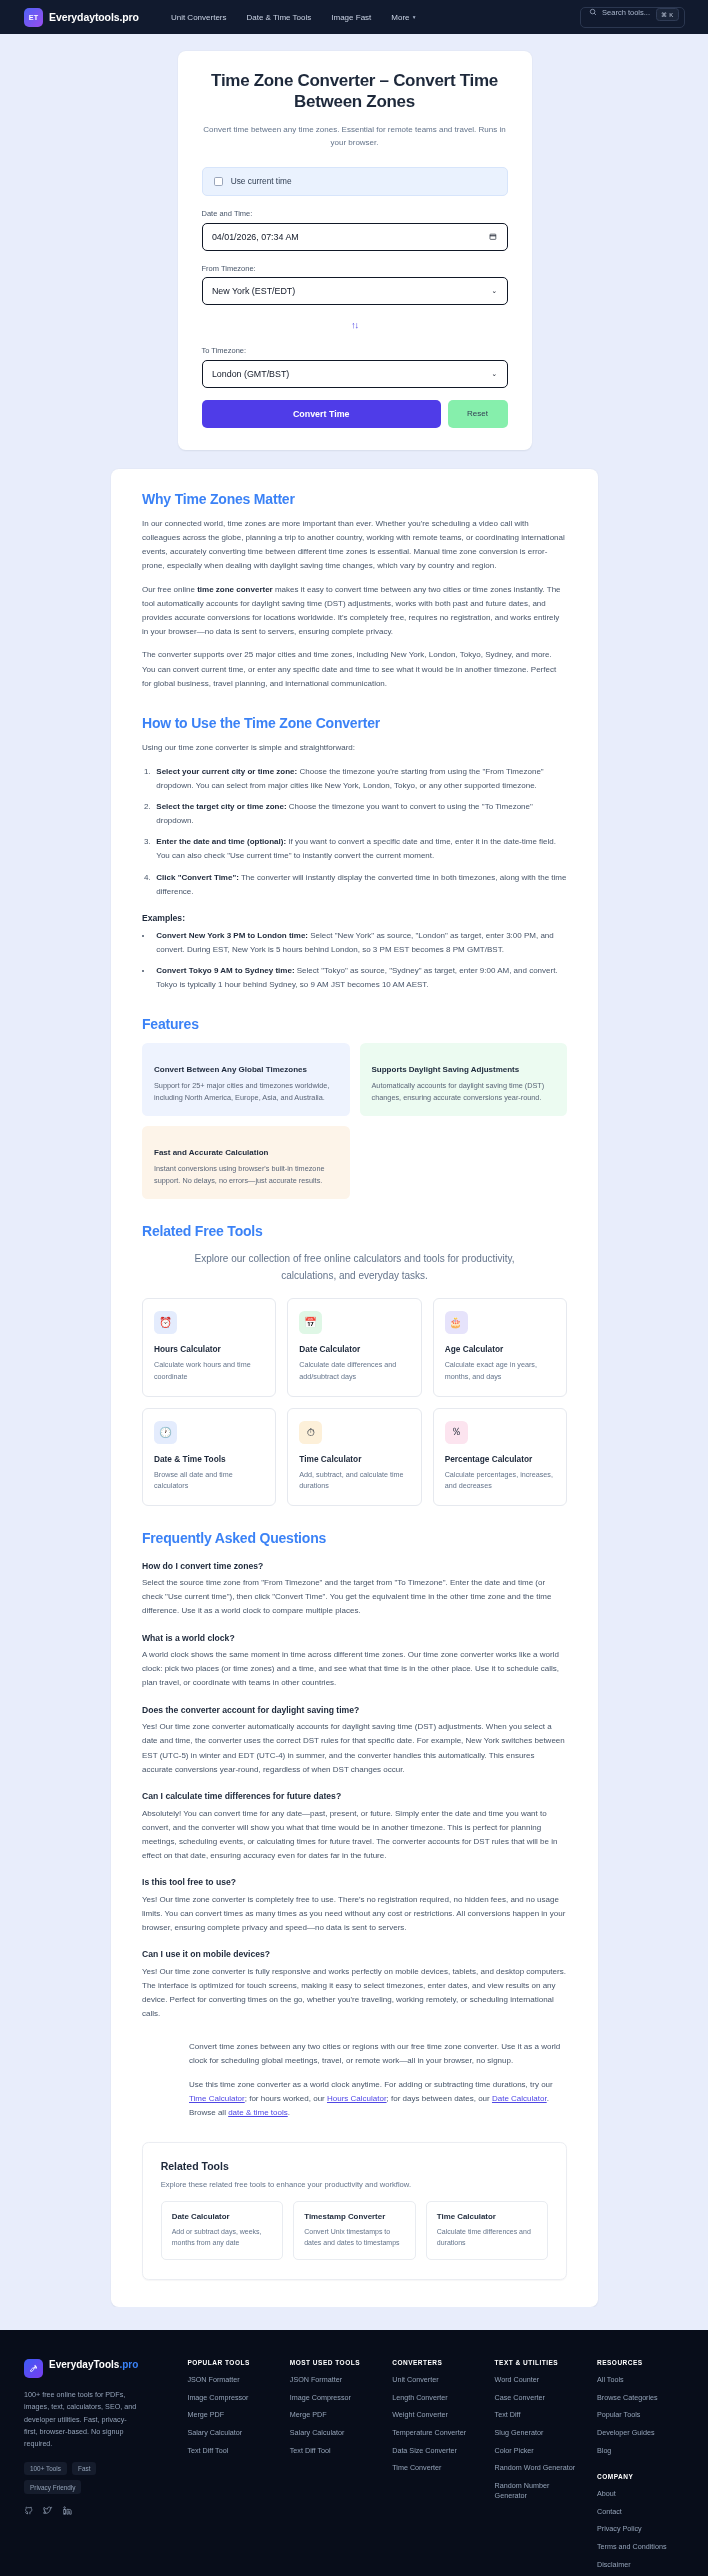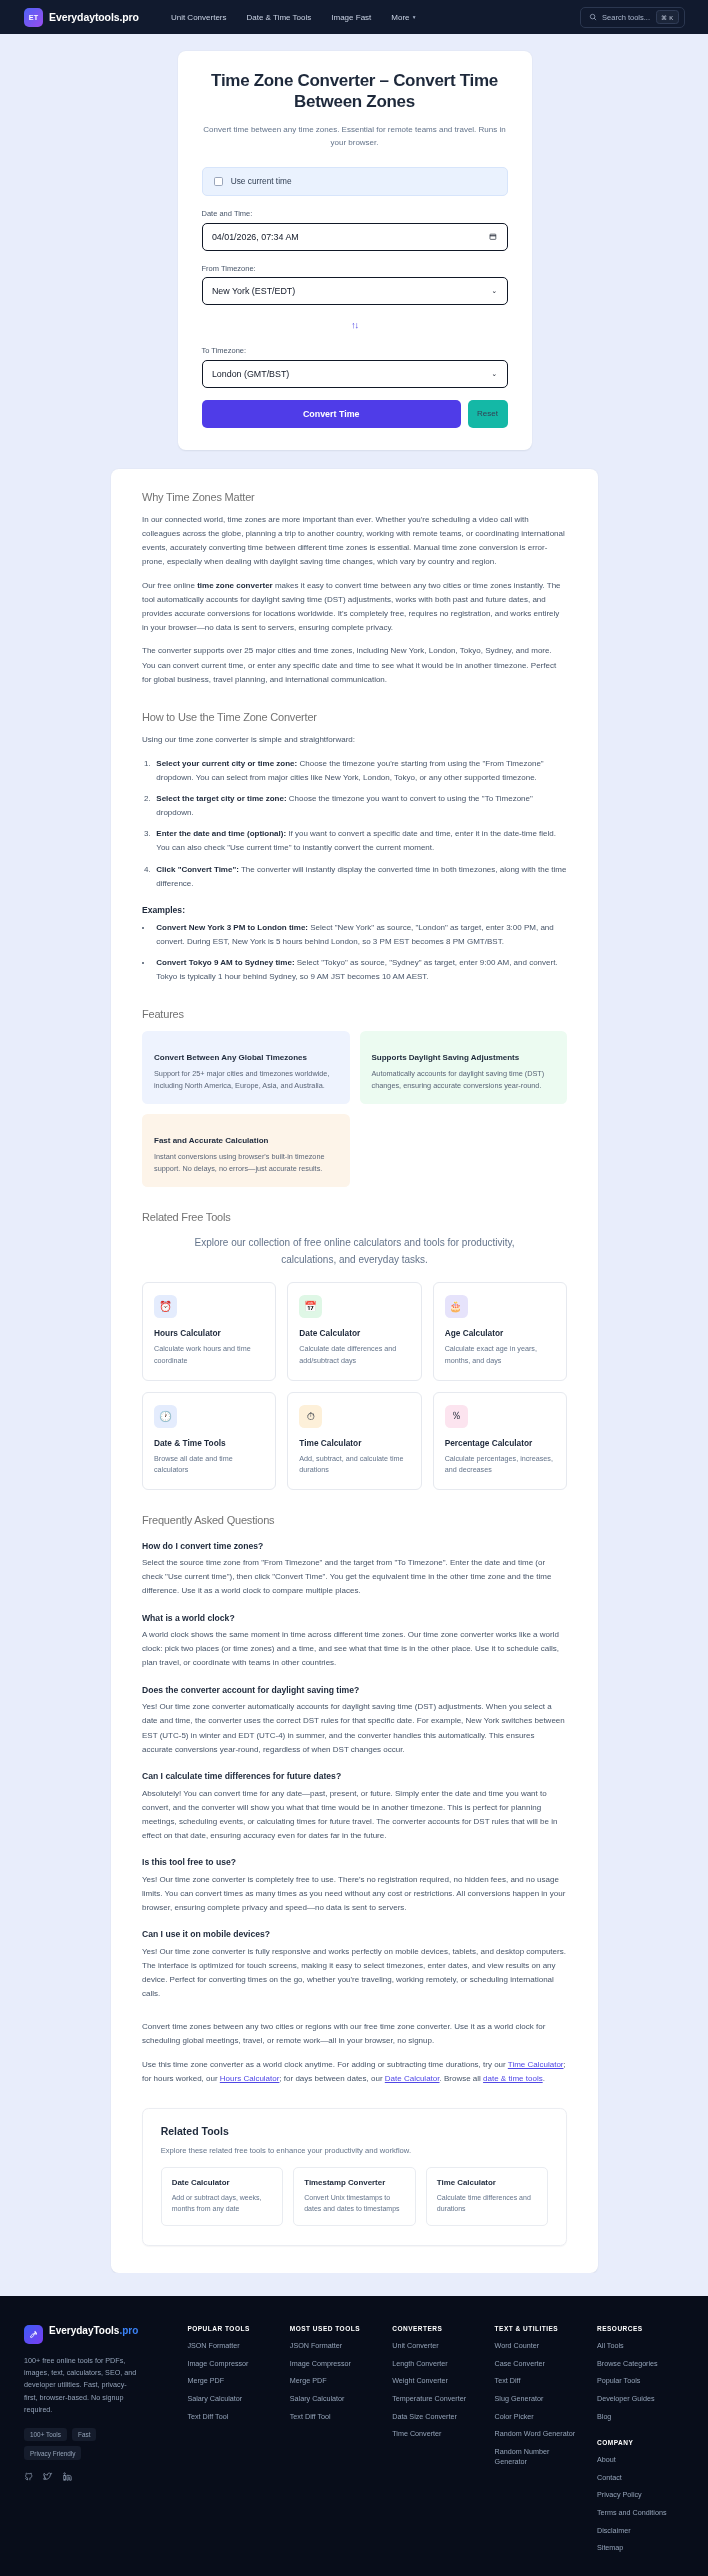--- a/index.html
+++ b/index.html
@@ -30,21 +30,21 @@
   }
   .brand-name { color: #fff; font-size: 10.5px; font-weight: bold; letter-spacing: -0.1px; }
   .nav-links { display: flex; align-items: center; gap: 20px; margin-left: 32px; }
   .nav-link {
     color: #c9d2e3; font-size: 8px; cursor: pointer;
     display: flex; align-items: center; gap: 3.3px;
   }
   .nav-caret { font-size: 5.5px; color: #aab6cc; }
   .nav-spacer { flex: 1; }
   .search-box {
-    display: flex; align-items: center; gap: 5.5px;
+    display: flex; align-items: flex-start; gap: 5.5px;
     border: 0.6px solid #2b3750; border-radius: 5px;
     height: 21px; padding: 0 5px 0 7.8px; min-width: 105px;
   }
   .search-icon { width: 7.8px; height: 7.8px; flex: none; }
   .search-ph { color: #aab6cc; font-size: 7.5px; flex: 1; }
   .kbd {
     background: #1b2539; border: 0.6px solid #303c56; border-radius: 3.3px;
     color: #c9d2e3; font-size: 6px; padding: 2.2px 4.4px; letter-spacing: 0.3px;
   }
 
@@ -88,33 +88,33 @@
     color: #4f46e5; font-size: 9.4px; cursor: pointer; letter-spacing: -1.1px;
   }
   .sel-caret { color: #111827; font-size: 6.6px; }
   .actions { display: flex; gap: 6.6px; margin-top: 12px; }
   .btn-primary {
     flex: 1; height: 28px; border: none; border-radius: 5px;
     background: #4f3ce8; color: #fff; font-size: 8.9px; font-weight: bold;
     font-family: inherit; cursor: pointer;
   }
   .btn-reset {
-    width: 40px; height: 28px; border: none; border-radius: 5px;
-    background: #14b8a6; color: #334155; font-size: 8px;
+    width: 60px; height: 28px; border: none; border-radius: 5px;
+    background: #86efac; color: #334155; font-size: 8px;
     font-family: inherit; cursor: pointer;
   }
 
   
   .content-panel {
     width: 487px; margin: 19px auto 0; background: #fff;
     border-radius: 7.8px; padding: 22px 31px 26.6px;
     box-shadow: 0 0.6px 1.7px rgba(16,24,40,.07);
   }
   h2.sec {
-    font-size: 11px; color: #737373; font-weight: normal;
+    font-size: 14px; color: #3b82f6; font-weight: bold;
     margin: 0 0 10.5px; letter-spacing: -0.2px;
   }
   h2.sec.spaced { margin-top: 24px; }
   p.body {
     font-size: 8px; line-height: 1.76; color: #475569; margin-bottom: 9.4px;
   }
   p.body b, li b { color: #1e293b; font-weight: bold; }
   ol.steps { margin: 7.8px 0 4.4px 11px; }
   ol.steps li {
     font-size: 8px; line-height: 1.76; color: #475569;
@@ -152,21 +152,21 @@
     display: flex; align-items: center; justify-content: center;
     font-size: 10.5px; margin-bottom: 10px;
   }
   .rt-card h4 { font-size: 8.3px; color: #1e293b; font-weight: bold; margin-bottom: 5px; }
   .rt-card p { font-size: 7.2px; line-height: 1.62; color: #64748b; }
 
   
   .faq-q { font-size: 8.6px; color: #1e293b; font-weight: bold; margin: 14.4px 0 5.5px; }
   .faq-a { font-size: 8px; line-height: 1.76; color: #475569; }
 
-  .closing { margin-top: 19px; }
+  .closing { margin-top: 19px; margin-left: 47px; }
   .closing a { color: #4f46e5; text-decoration: underline; }
 
   
   .rel-box {
     border: 0.6px solid #ebedf2; border-radius: 6.6px;
     padding: 16.6px 17.7px 19px; margin-top: 22px;
     box-shadow: 0 0.6px 1.1px rgba(16,24,40,.04);
   }
   .rel-box h3 { font-size: 10.5px; color: #1e293b; font-weight: bold; margin-bottom: 8.9px; }
   .rel-box > p { font-size: 7.6px; color: #64748b; margin-bottom: 12px; }

